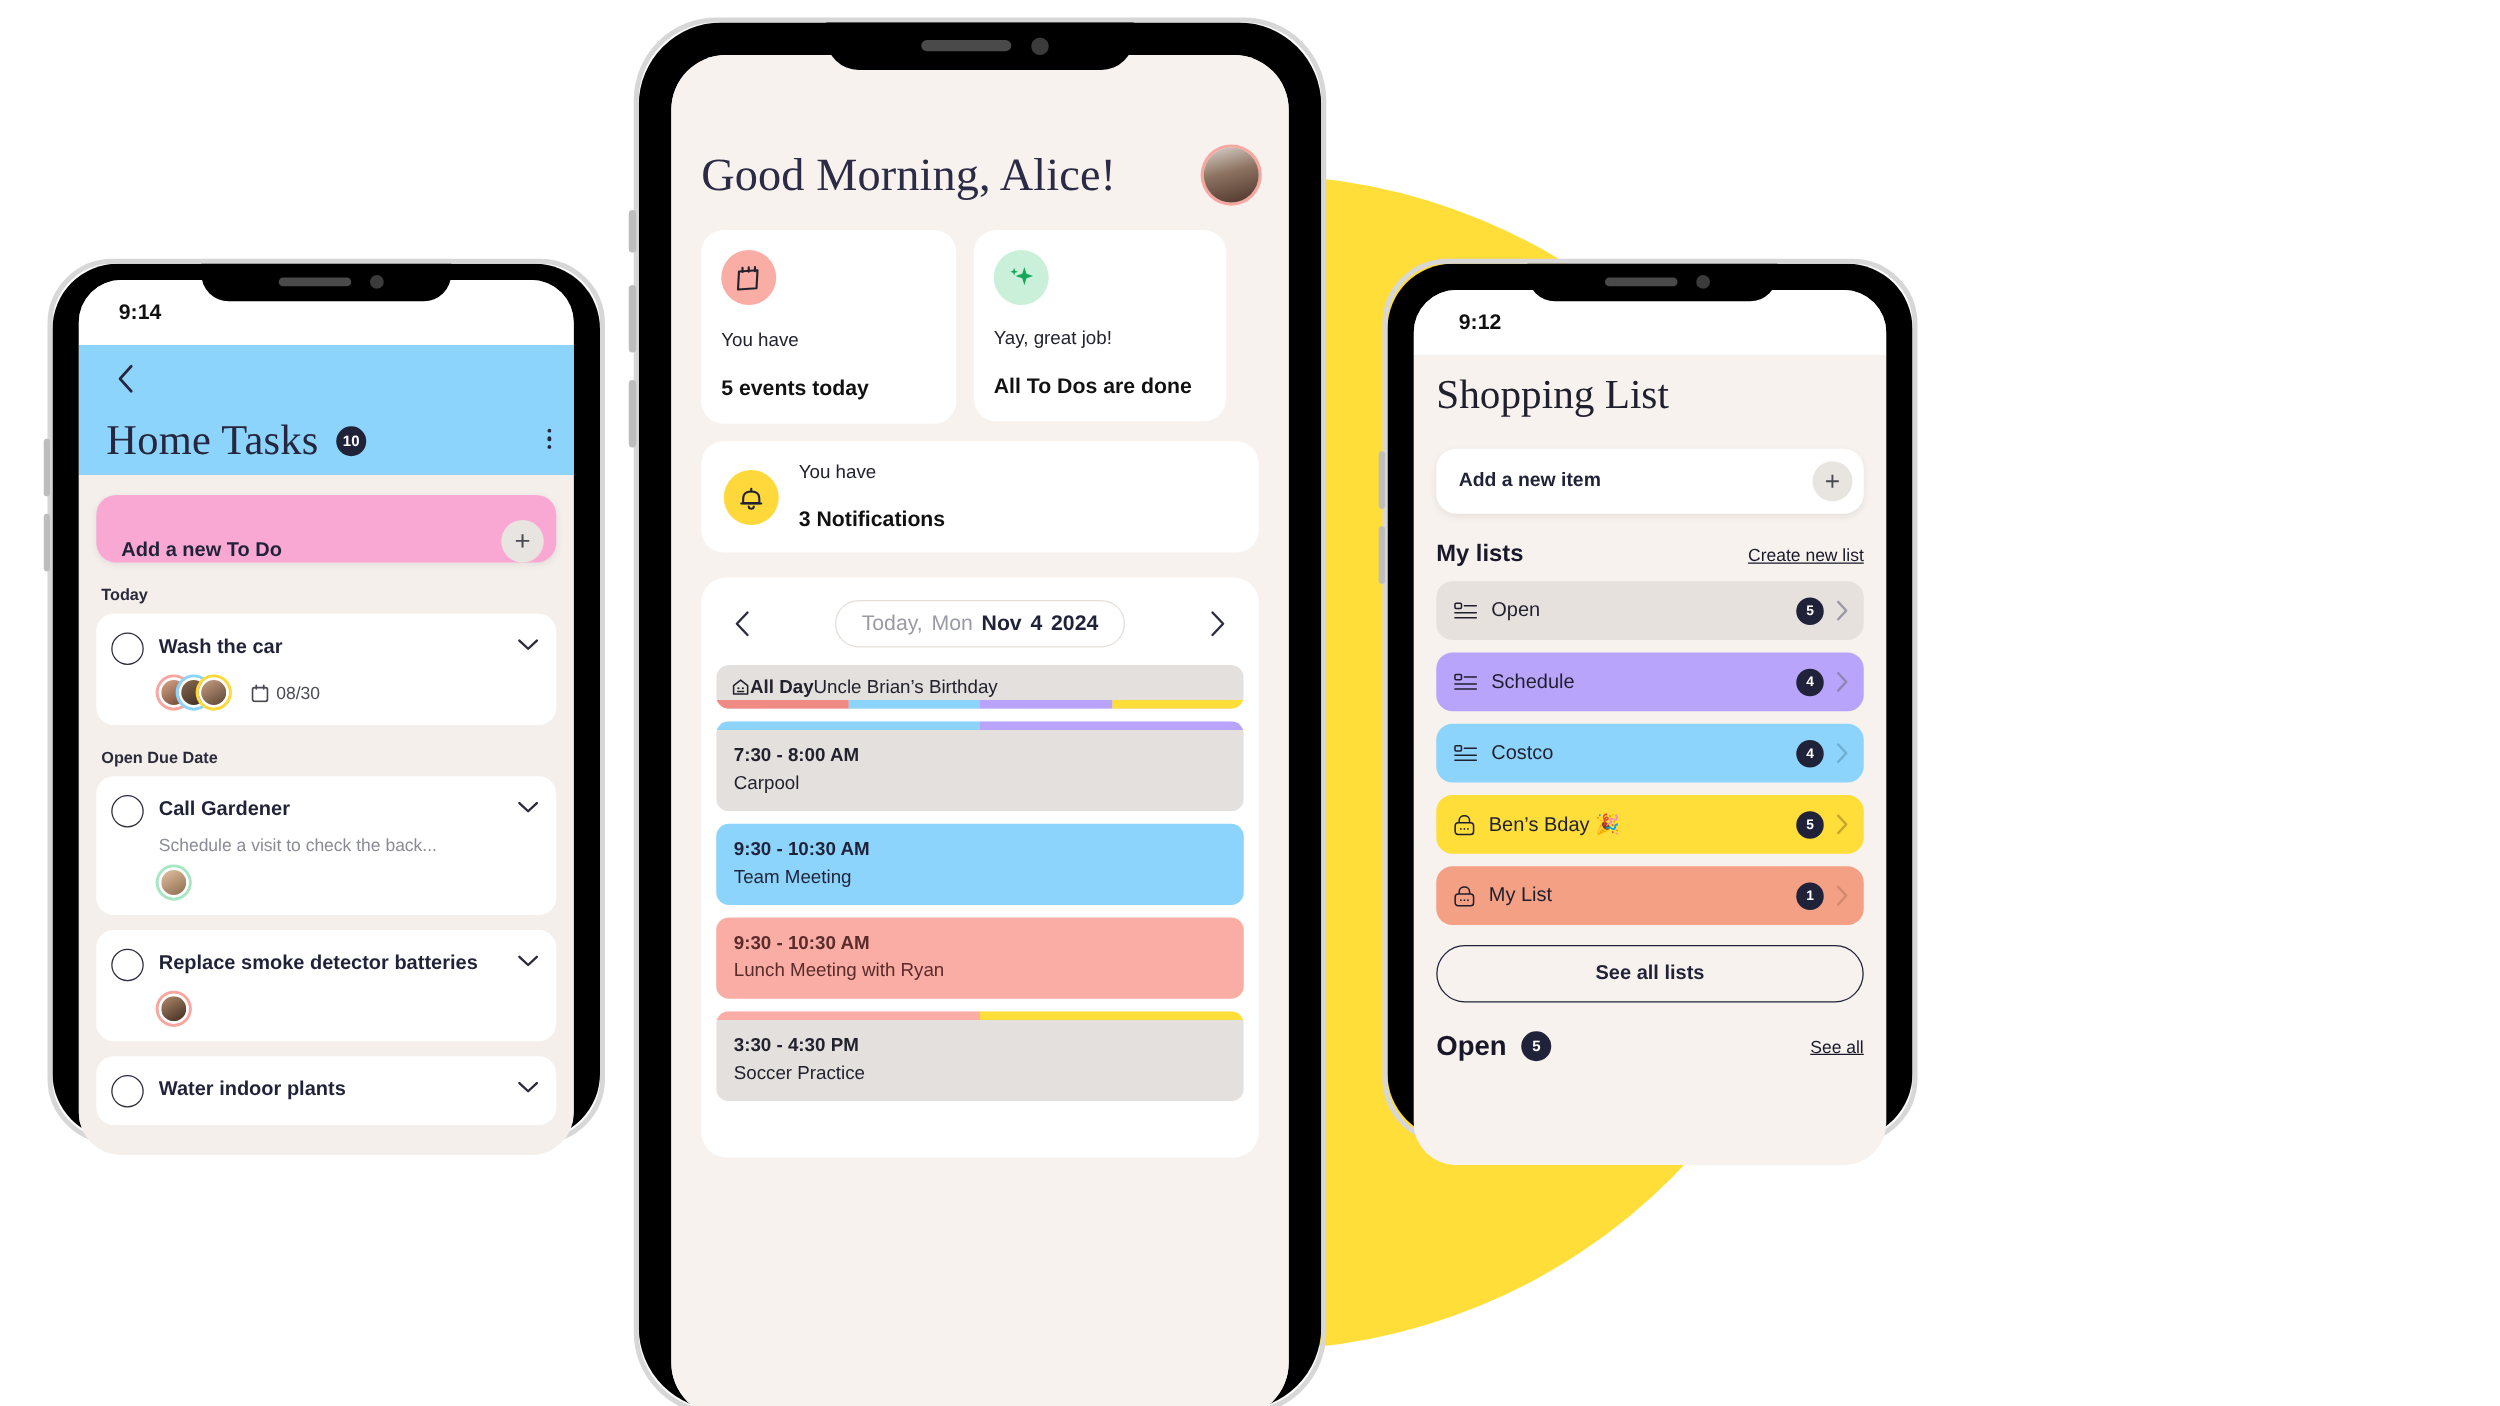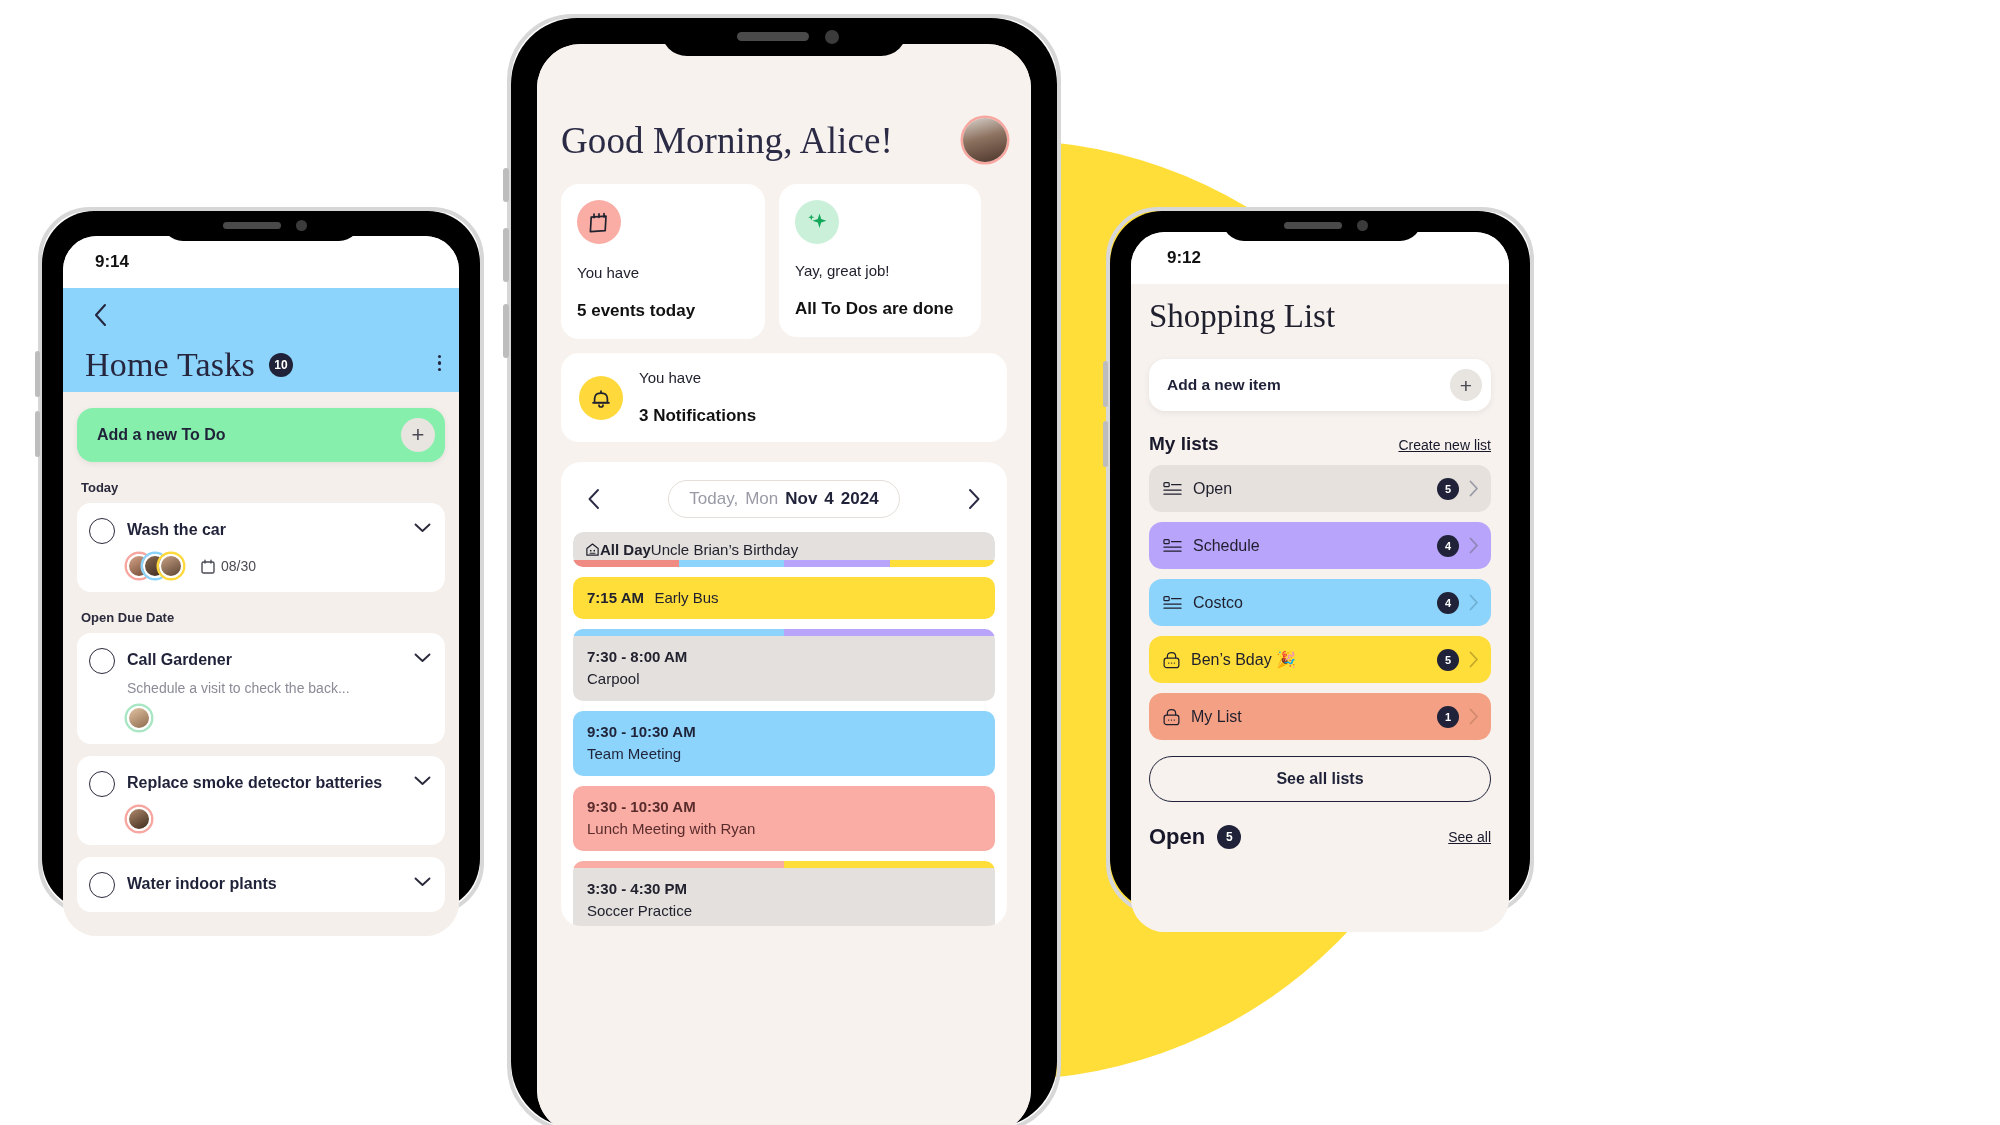--- a/index.html
+++ b/index.html
@@ -56,21 +56,21 @@
   .statusbar {
     position:absolute; left:0; top:0; width:100%;
     display:flex; align-items:center;
     background:#fff;
     z-index:5;
   }
   .statusbar .clock { font-weight:600; color:#111; }
 
   
   #phone-left { left: 42px; top: 211px; width: 438px; height: 700px; border-radius: 52px; }
-  #phone-left .screen { left: 21px; top: 25px; width: 396px; height: 700px; border-radius: 34px; }
+  #phone-left .screen { left: 21px; top: 13px; width: 396px; height: 700px; border-radius: 34px; }
   #phone-left .notch { left: 119px; top: 0px; width: 200px; height: 30px; }
   #phone-left .notch .speaker { left:62px; top:11px; width:58px; height:7px; }
   #phone-left .notch .camera { left:135px; top:9px; width:11px; height:11px; }
   #phone-left .statusbar { height: 52px; padding: 0 32px; }
   #phone-left .statusbar .clock { font-size: 17px; }
   .sb-l { left: 36px; }
 
   .lt-header {
     position:absolute; left:0; top:52px; width:100%; height:104px;
     background:#8CD4FB;
@@ -95,22 +95,22 @@
   }
   .lt-count { width:24px; height:24px; font-size:12px; margin-left:14px; }
   .lt-dots {
     margin-left:auto; display:flex; flex-direction:column; gap:3px;
     align-items:center; cursor:pointer; padding-bottom:4px;
   }
   .lt-dots i { width:3.5px; height:3.5px; border-radius:50%; background:#26263f; display:block;}
 
   .lt-body { position:absolute; left:0; top:156px; width:100%; bottom:0; background:#F4EFEA; padding: 16px 14px 0; }
   .add-bar {
-    background:#86efac; border-radius:16px; height:54px;
-    display:flex; align-items:center; padding: 0 10px 0 20px;
+    background:#f9a8d4; border-radius:16px; height:54px;
+    display:flex; align-items:flex-end; padding: 0 10px 0 20px;
     box-shadow: 0 2px 6px rgba(0,0,0,.07);
   }
   .add-bar .lbl { font-weight:700; font-size:16px; color:#1f2238; }
   .add-bar .plus {
     margin-left:auto; width:34px; height:34px; border-radius:50%;
     background:#E8E4E0; display:flex; align-items:center; justify-content:center;
     font-size:22px; color:#4a4a55; line-height:1; cursor:pointer;
   }
   .sec-label { font-size:13px; font-weight:700; color:#2a2a3c; margin: 18px 0 8px 4px; }
   .task-card {
@@ -458,24 +458,20 @@
               <span>Uncle Brian’s Birthday</span>
             </div>
             <div class="stripes" style="margin-top:-7px;position:relative;z-index:2;">
               <span style="background:#F08B84"></span>
                 <span style="background:#8CD4FB"></span>
                 <span style="background:#B9A4FB"></span>
                 <span style="background:#FFDE3A"></span>
             </div>
           </div>
 
-          <div class="ev ev-yellow" style="padding:12px 14px;">
-            <span class="ev-time" style="display:inline;">7:15 AM</span>
-            <span class="ev-title" style="display:inline; margin-left:6px;">Early Bus</span>
-          </div>
 
           <div class="ev">
             <div class="stripes">
               <span style="background:#8CD4FB"></span>
                 <span style="background:#B9A4FB"></span>
             </div>
             <div class="ev-block ev-grey">
               <div class="ev-time">7:30 - 8:00 AM</div>
               <div class="ev-title">Carpool</div>
             </div>

